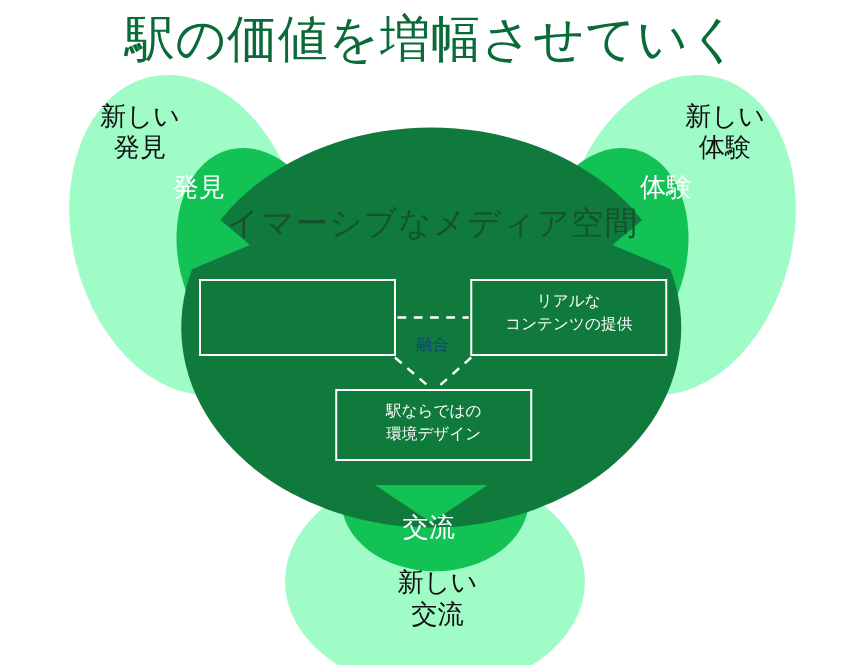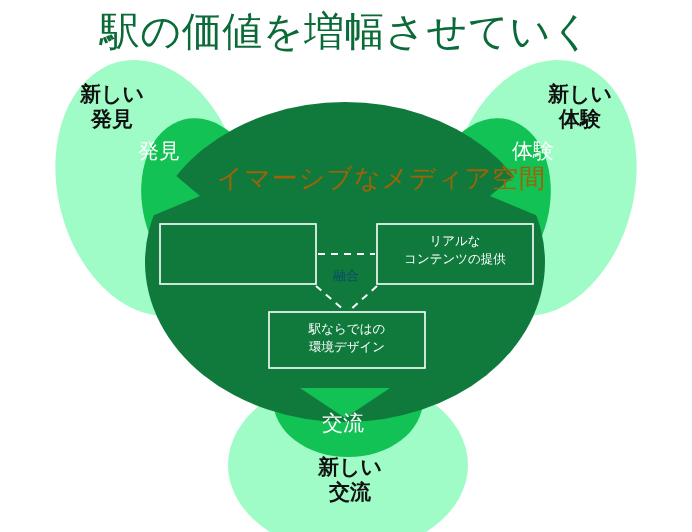--- a/index.html
+++ b/index.html
@@ -41,21 +41,21 @@
     color: #0a6b38;
     letter-spacing: 0.5px;
     font-weight: 400;
     font-family: Liberation Serif, serif;
   }
 
   
   .outer-label {
     color: #111111;
     font-size: 21px;
-    font-weight: 700;
+    font-weight: 400;
   }
   #label-outer-left  { left: 52px;  top: 82px;  width: 120px; }
   #label-outer-right { left: 520px; top: 82px;  width: 120px; }
   #label-outer-bottom{ left: 290px; top: 455px; width: 120px; }
 
   
   .inner-label {
     color: #ffffff;
     font-size: 21px;
     font-weight: 400;
@@ -63,23 +63,22 @@
   #label-inner-left   { left: 114px; top: 139px; width: 90px; }
   #label-inner-right  { left: 488px; top: 139px; width: 90px; }
   #label-inner-bottom { left: 298px; top: 411px; width: 90px; }
 
   
   #core-heading {
     left: 146px;
     top: 163px;
     width: 400px;
     font-size: 26px;
-    color: #a16207;
+    color: #14532d;
     letter-spacing: 1px;
-    text-align: right;
   }
 
   
   .box-label {
     color: #ffffff;
     font-size: 12.5px;
     line-height: 1.45;
   }
   #box-signage-label { left: 165px; top: 232px; width: 146px; }
   #box-content-label { left: 382px; top: 232px; width: 146px; }

